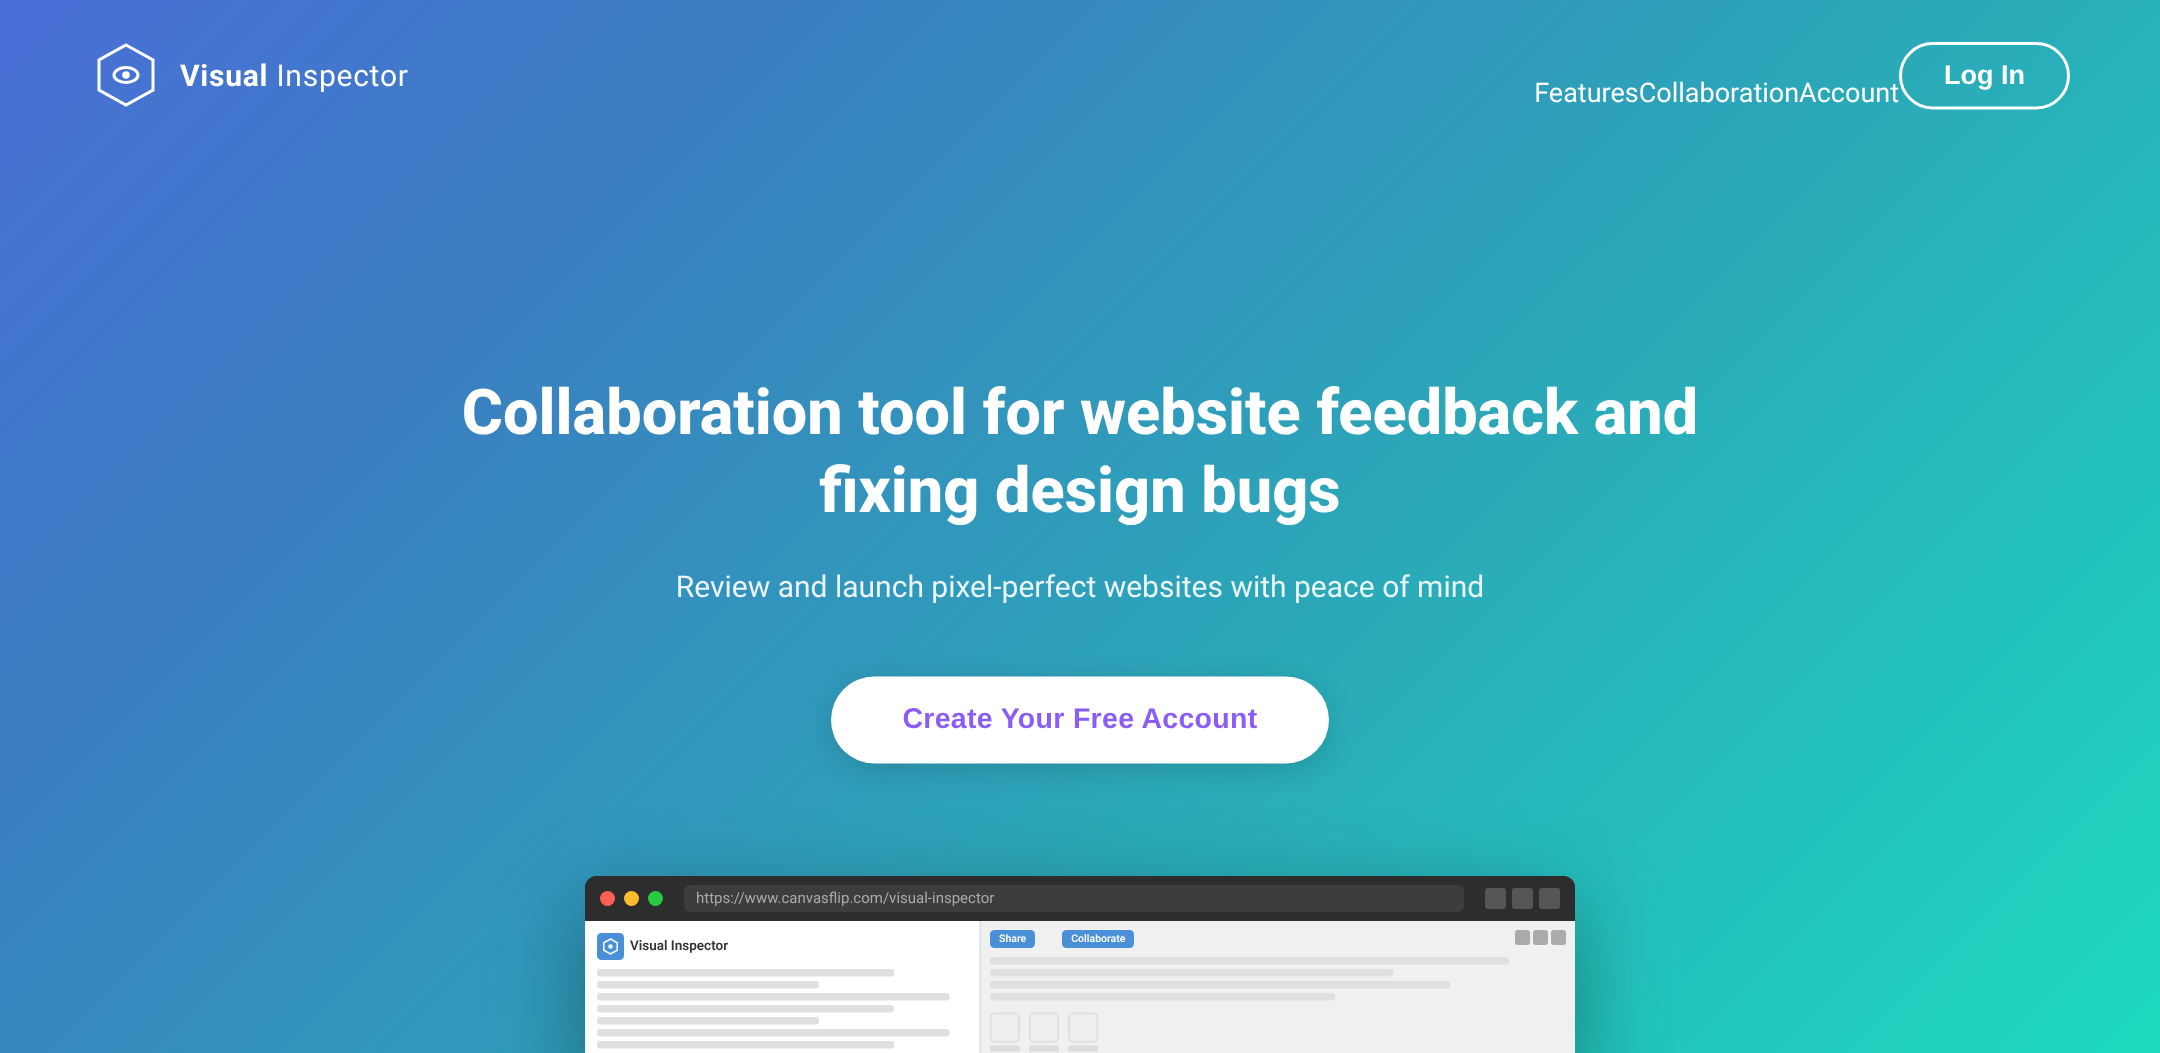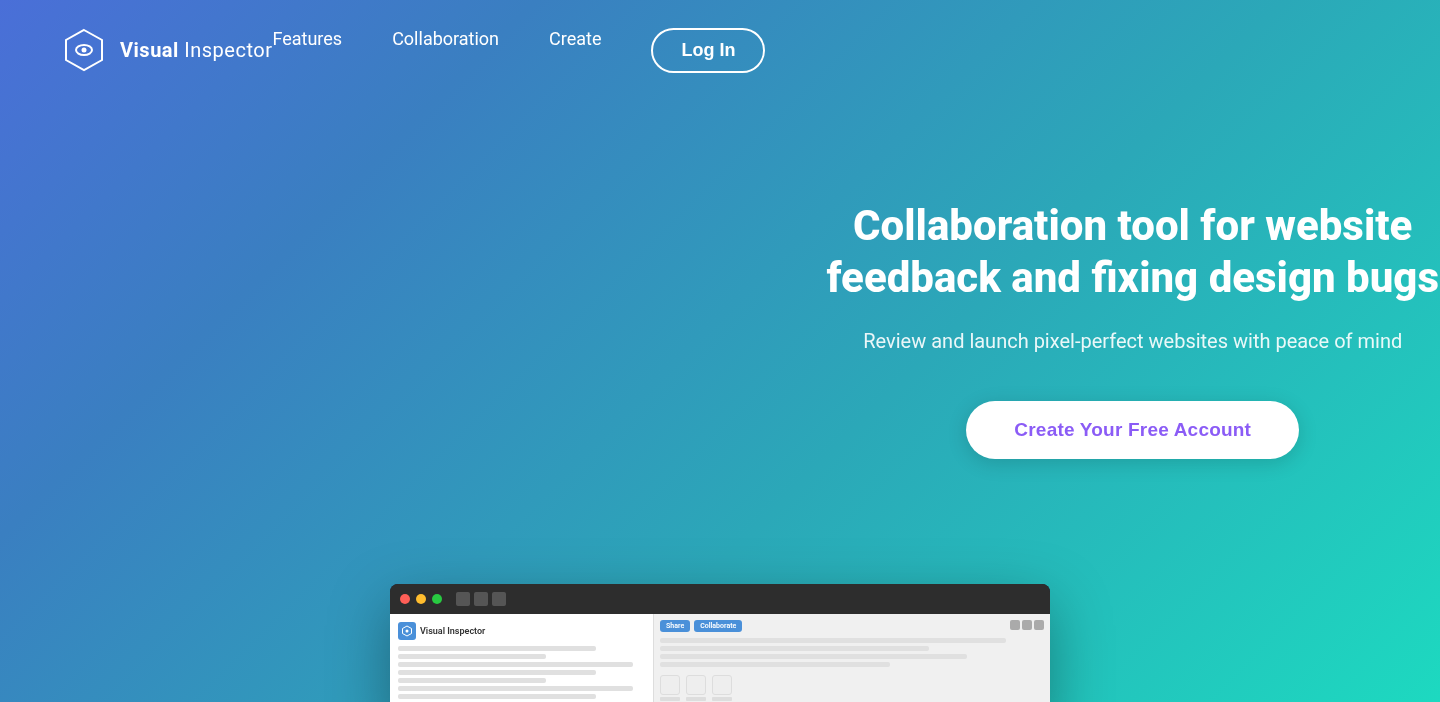--- a/index.html
+++ b/index.html
@@ -14,20 +14,21 @@
       overflow: hidden;
       font-family: -apple-system, BlinkMacSystemFont, 'Segoe UI', Roboto, sans-serif;
     }
 
     .hero-section {
       width: 1440px;
       height: 702px;
       background: linear-gradient(135deg, #4a6fd8 0%, #3a7fc1 25%, #2ba8b8 60%, #1dd9c0 100%);
       position: relative;
       display: flex;
+      flex-direction: column;
     }
 
     
     .navbar {
       display: flex;
       align-items: center;
       justify-content: space-between;
       padding: 0 60px;
       height: 100px;
       flex-shrink: 0;
@@ -51,22 +52,21 @@
       font-weight: 400;
       letter-spacing: 0.5px;
     }
 
     .logo-text strong {
       font-weight: 700;
     }
 
     .nav-links {
       display: flex;
-      align-items: flex-start;
-      gap: 50px;
+      align-items: flex-end;
     }
 
     .nav-link {
       color: #fff;
       font-size: 18px;
       font-weight: 400;
       text-decoration: none;
       cursor: pointer;
     }
 
@@ -229,21 +229,21 @@
     .browser-right-panel {
       width: 60%;
       padding: 6px;
       display: flex;
       flex-direction: column;
       gap: 4px;
     }
 
     .right-panel-toolbar {
       display: flex;
-      gap: 4px;
+      gap: 18px;
       margin-bottom: 2px;
     }
 
     .toolbar-btn {
       background: #4a90d9;
       color: #fff;
       border-radius: 3px;
       padding: 2px 6px;
       font-size: 7px;
       font-weight: 600;
@@ -273,37 +273,40 @@
         <circle cx="24" cy="24" r="2.5" fill="white"></circle>
       </svg>
       <span class="logo-text">
         <strong>Visual</strong><span> Inspector</span>
       </span>
     </div>
 
     <div class="nav-links">
       <a class="nav-link">Features</a>
       <a class="nav-link">Collaboration</a>
-      <a class="nav-link">Create</a>
+      <a class="nav-link">Account</a>
       <button class="nav-login-btn">Log In</button>
     </div>
   </nav>
 
   <div class="hero-content">
     <h1 class="hero-headline">Collaboration tool for website feedback and fixing design bugs</h1>
     <p class="hero-subheadline">Review and launch pixel-perfect websites with peace of mind</p>
     <button class="cta-button">Create Your Free Account</button>
   </div>
 
   <div class="browser-mockup-wrapper">
     <div class="browser-mockup">
       <div class="browser-bar">
         <div class="browser-dot dot-red"></div>
         <div class="browser-dot dot-yellow"></div>
         <div class="browser-dot dot-green"></div>
+        <div class="browser-url-bar">
+          <span class="url-text">https://www.canvasflip.com/visual-inspector</span>
+        </div>
         <div style="display:flex;gap:4px;margin-left:8px;">
           <div style="width:14px;height:14px;background:#555;border-radius:2px;"></div>
           <div style="width:14px;height:14px;background:#555;border-radius:2px;"></div>
           <div style="width:14px;height:14px;background:#555;border-radius:2px;"></div>
         </div>
       </div>
       <div class="browser-content">
         <div class="browser-left-panel">
           <div class="browser-inner-logo">
             <div class="inner-logo-icon" style="background:#4a90d9;width:18px;height:18px;border-radius:3px;display:flex;align-items:center;justify-content:center;">

